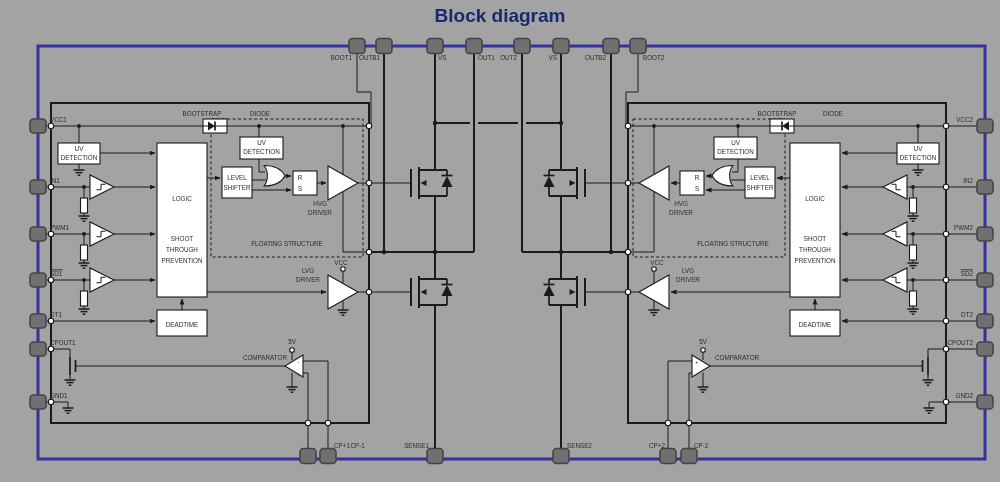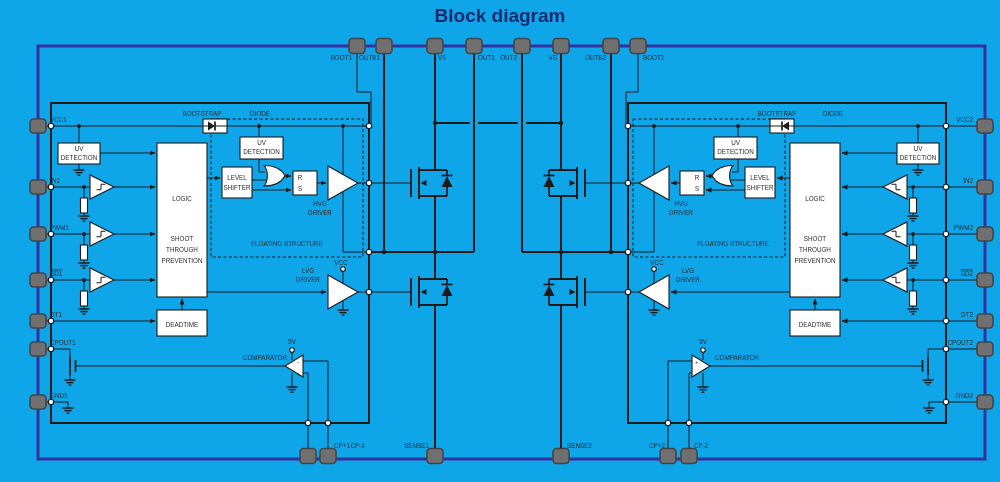--- a/index.html
+++ b/index.html
@@ -1,16 +1,16 @@
 <!DOCTYPE html>
 <html><head>
 <meta charset="utf-8">
 <style>
   html,body{margin:0;padding:0;background:#ffffff;}
-  #stage{position:relative;width:1000px;height:482px;background:#0ea5e9;overflow:hidden;
+  #stage{position:relative;width:1000px;height:482px;background:#a3a3a3;overflow:hidden;
          font-family:"Liberation Sans",sans-serif;}
   #title{position:absolute;left:0;top:5px;width:1000px;text-align:center;
          font-size:19px;font-weight:bold;color:#172a6e;letter-spacing:0px;}
   svg{position:absolute;left:0;top:0;}
   .w1{stroke:#1b1b1b;stroke-width:1;fill:none}
   .w2{stroke:#1b1b1b;stroke-width:2;fill:none}
   .w16{stroke:#1b1b1b;stroke-width:1.7;fill:none}
   .boxln{stroke:#1b1b1b;stroke-width:2;fill:none}
   .blk{stroke:#1b1b1b;stroke-width:1.1;fill:#ffffff}
   .dash{stroke:#1b1b1b;stroke-width:1;fill:none;stroke-dasharray:3 2.4}

